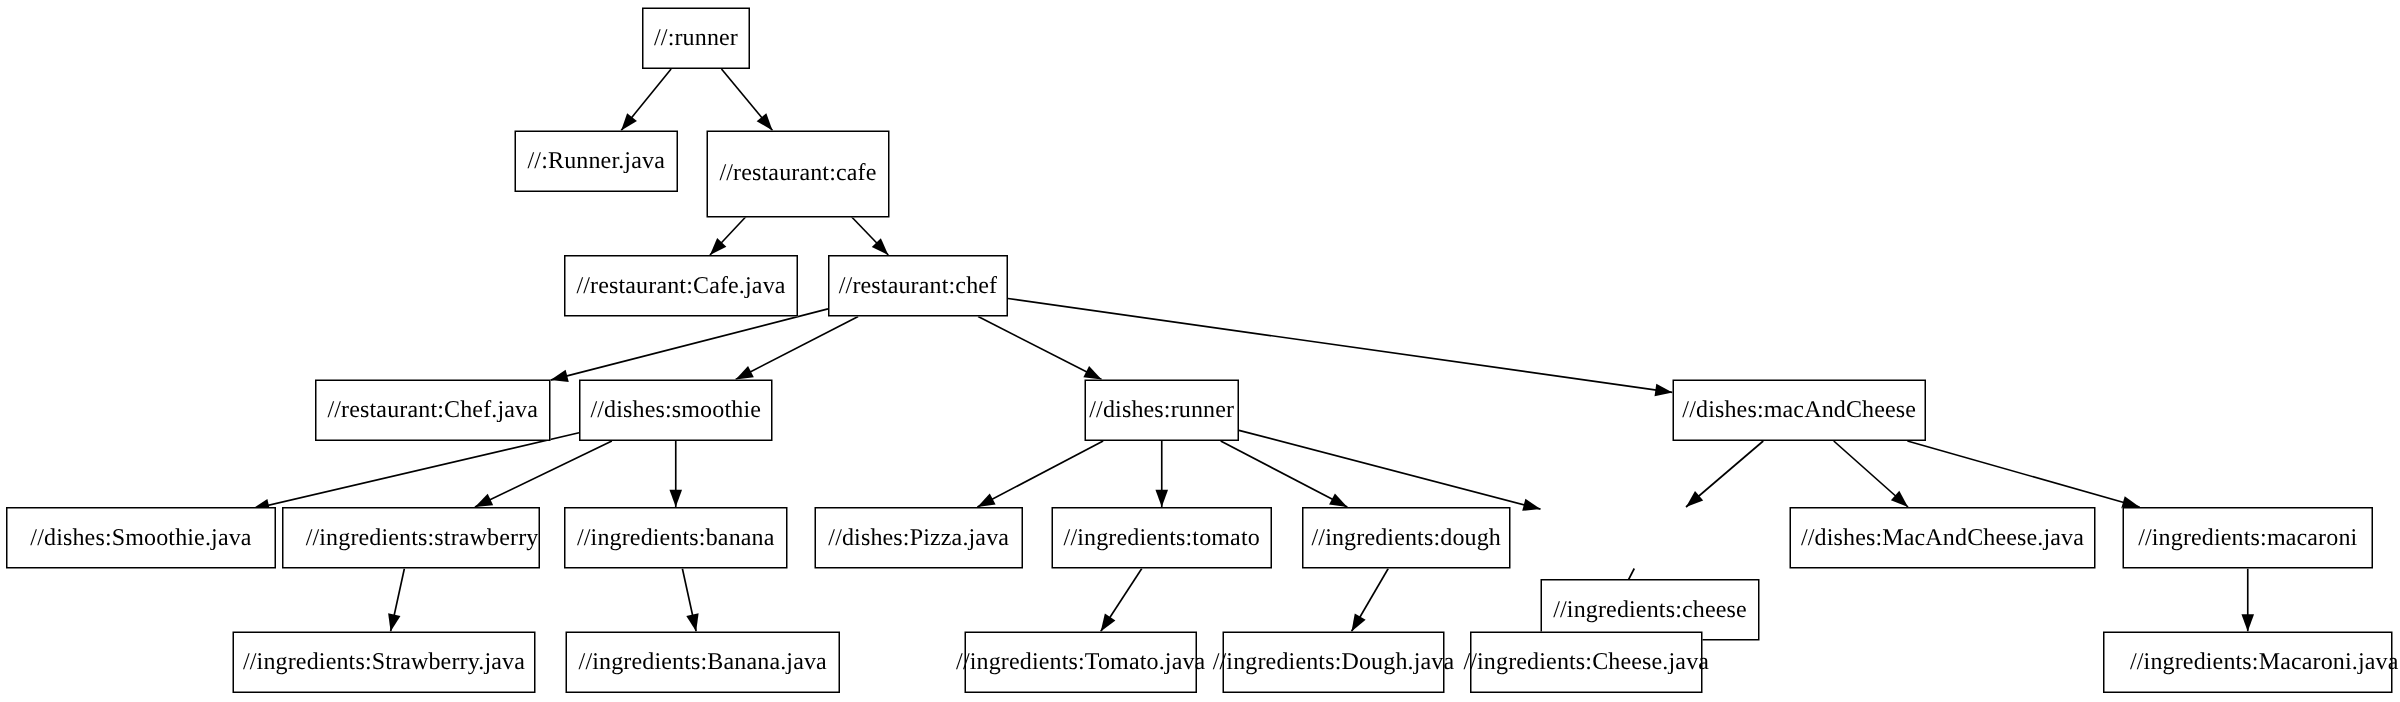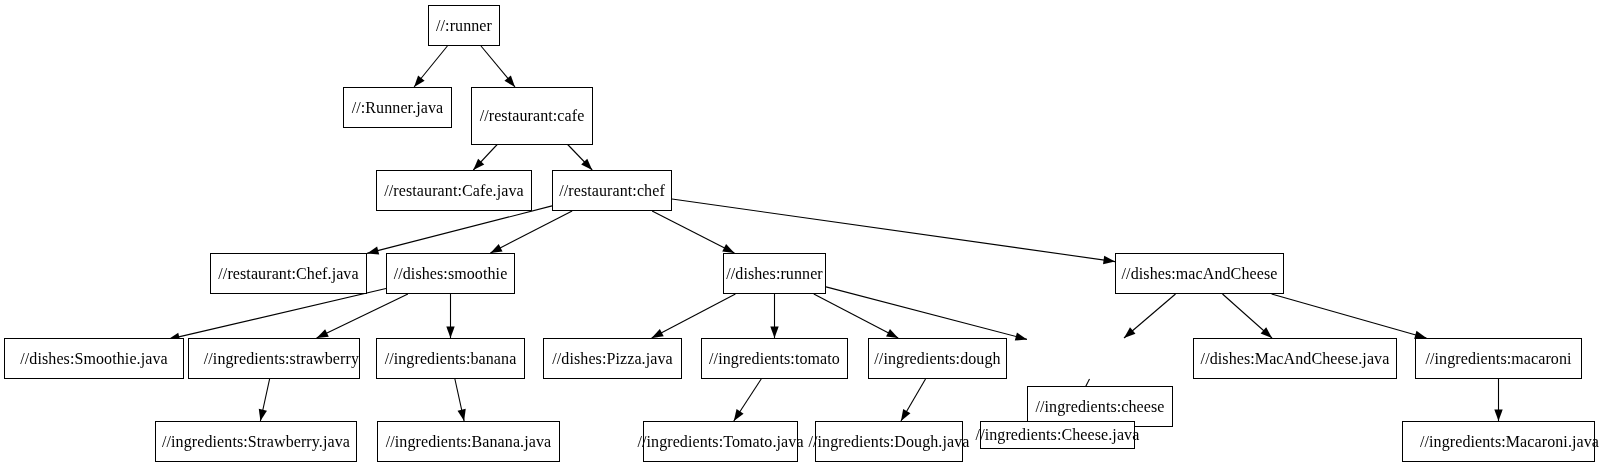--- a/index.html
+++ b/index.html
@@ -139,20 +139,20 @@
       </div>
       <div class="graph-node" style="left: 377px; top: 421px; width: 183px; height: 41px;">
         <span>//ingredients:Banana.java</span>
       </div>
       <div class="graph-node" style="left: 643px; top: 421px; width: 155px; height: 41px;">
         <span>//ingredients:Tomato.java</span>
       </div>
       <div class="graph-node" style="left: 815px; top: 421px; width: 148px; height: 41px;">
         <span>//ingredients:Dough.java</span>
       </div>
-      <div class="graph-node" style="left: 980px; top: 421px; width: 155px; height: 28px;">
+      <div class="graph-node" style="left: 980px; top: 421px; width: 155px; height: 41px;">
         <span>//ingredients:Cheese.java</span>
       </div>
       <div class="graph-node" style="left: 1402px; top: 421px; width: 193px; height: 41px; padding-left: 22px;">
         <span>//ingredients:Macaroni.java</span>
       </div>
     </div>
 </div>
 
 </body></html>

